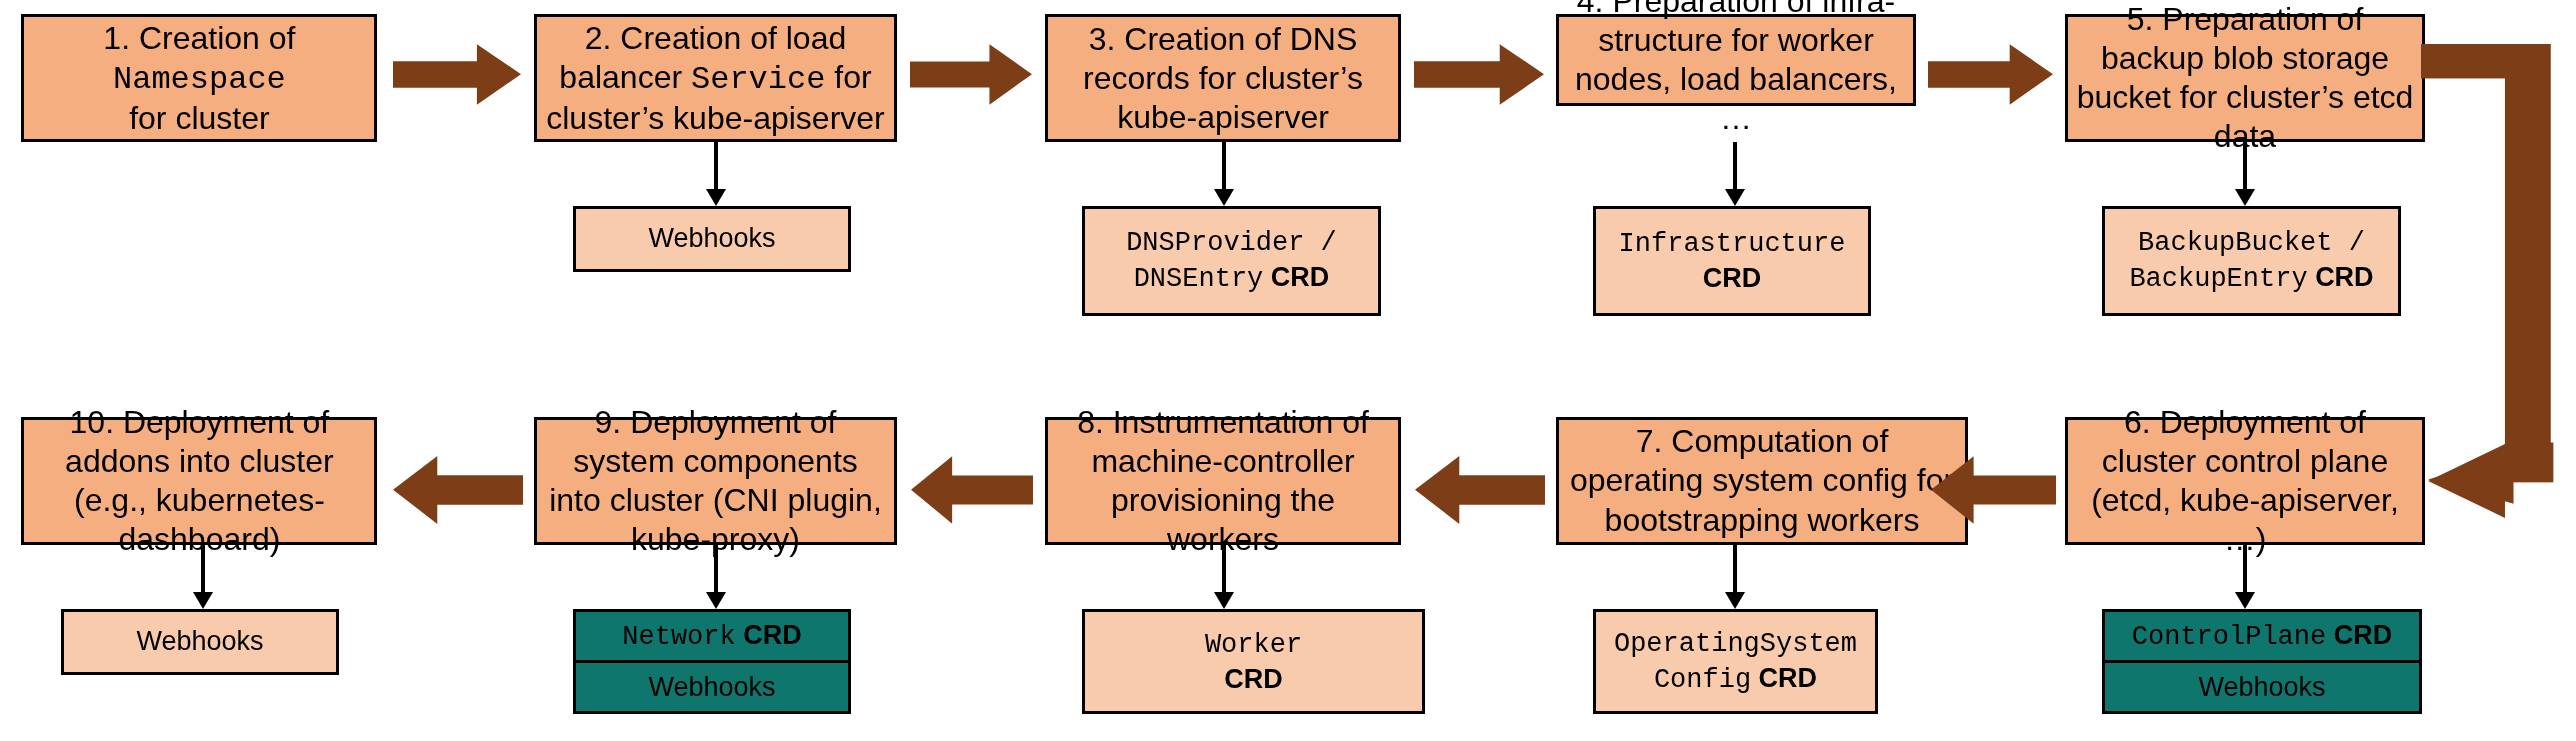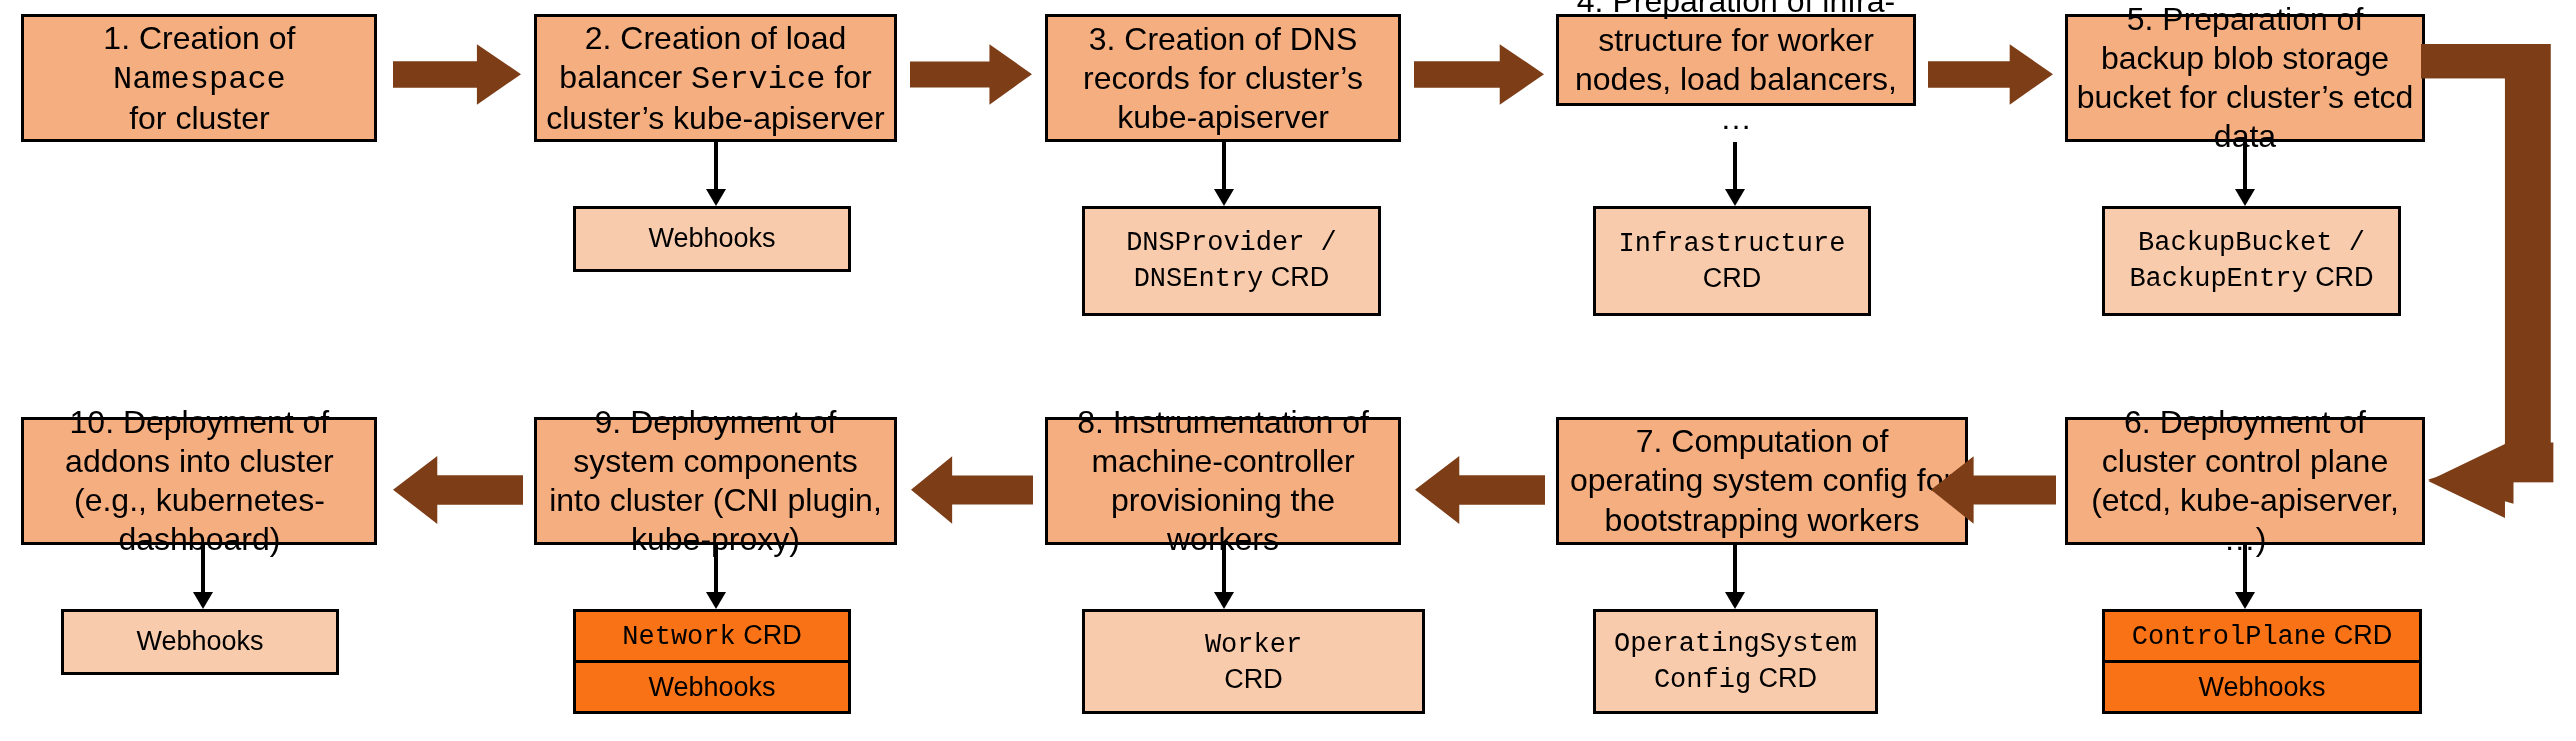--- a/index.html
+++ b/index.html
@@ -42,26 +42,26 @@
     border:3.6px solid #000000;
     background:#F9CBAD;
     display:flex;flex-direction:column;
   }
   .substack .row{
     flex:1 1 0;
     display:flex;align-items:center;justify-content:center;
     text-align:center;
     font-size:27px;
     color:#000000;
-    background:#f97316;
+    background:#0f766e;
   }
   .substack .row + .row{border-top:3.6px solid #000000;}
 
   .mono{font-family:"Liberation Mono",monospace;}
-  .bold{font-weight:normal;}
+  .bold{font-weight:bold;}
 
   
   .conn{position:absolute;}
   .conn .line{position:absolute;left:0;top:0;width:3.6px;background:#000000;}
   .conn .head{
     position:absolute;left:-8.5px;bottom:0;width:0;height:0;
     border-left:10px solid transparent;
     border-right:10px solid transparent;
     border-top:17px solid #000000;
   }

